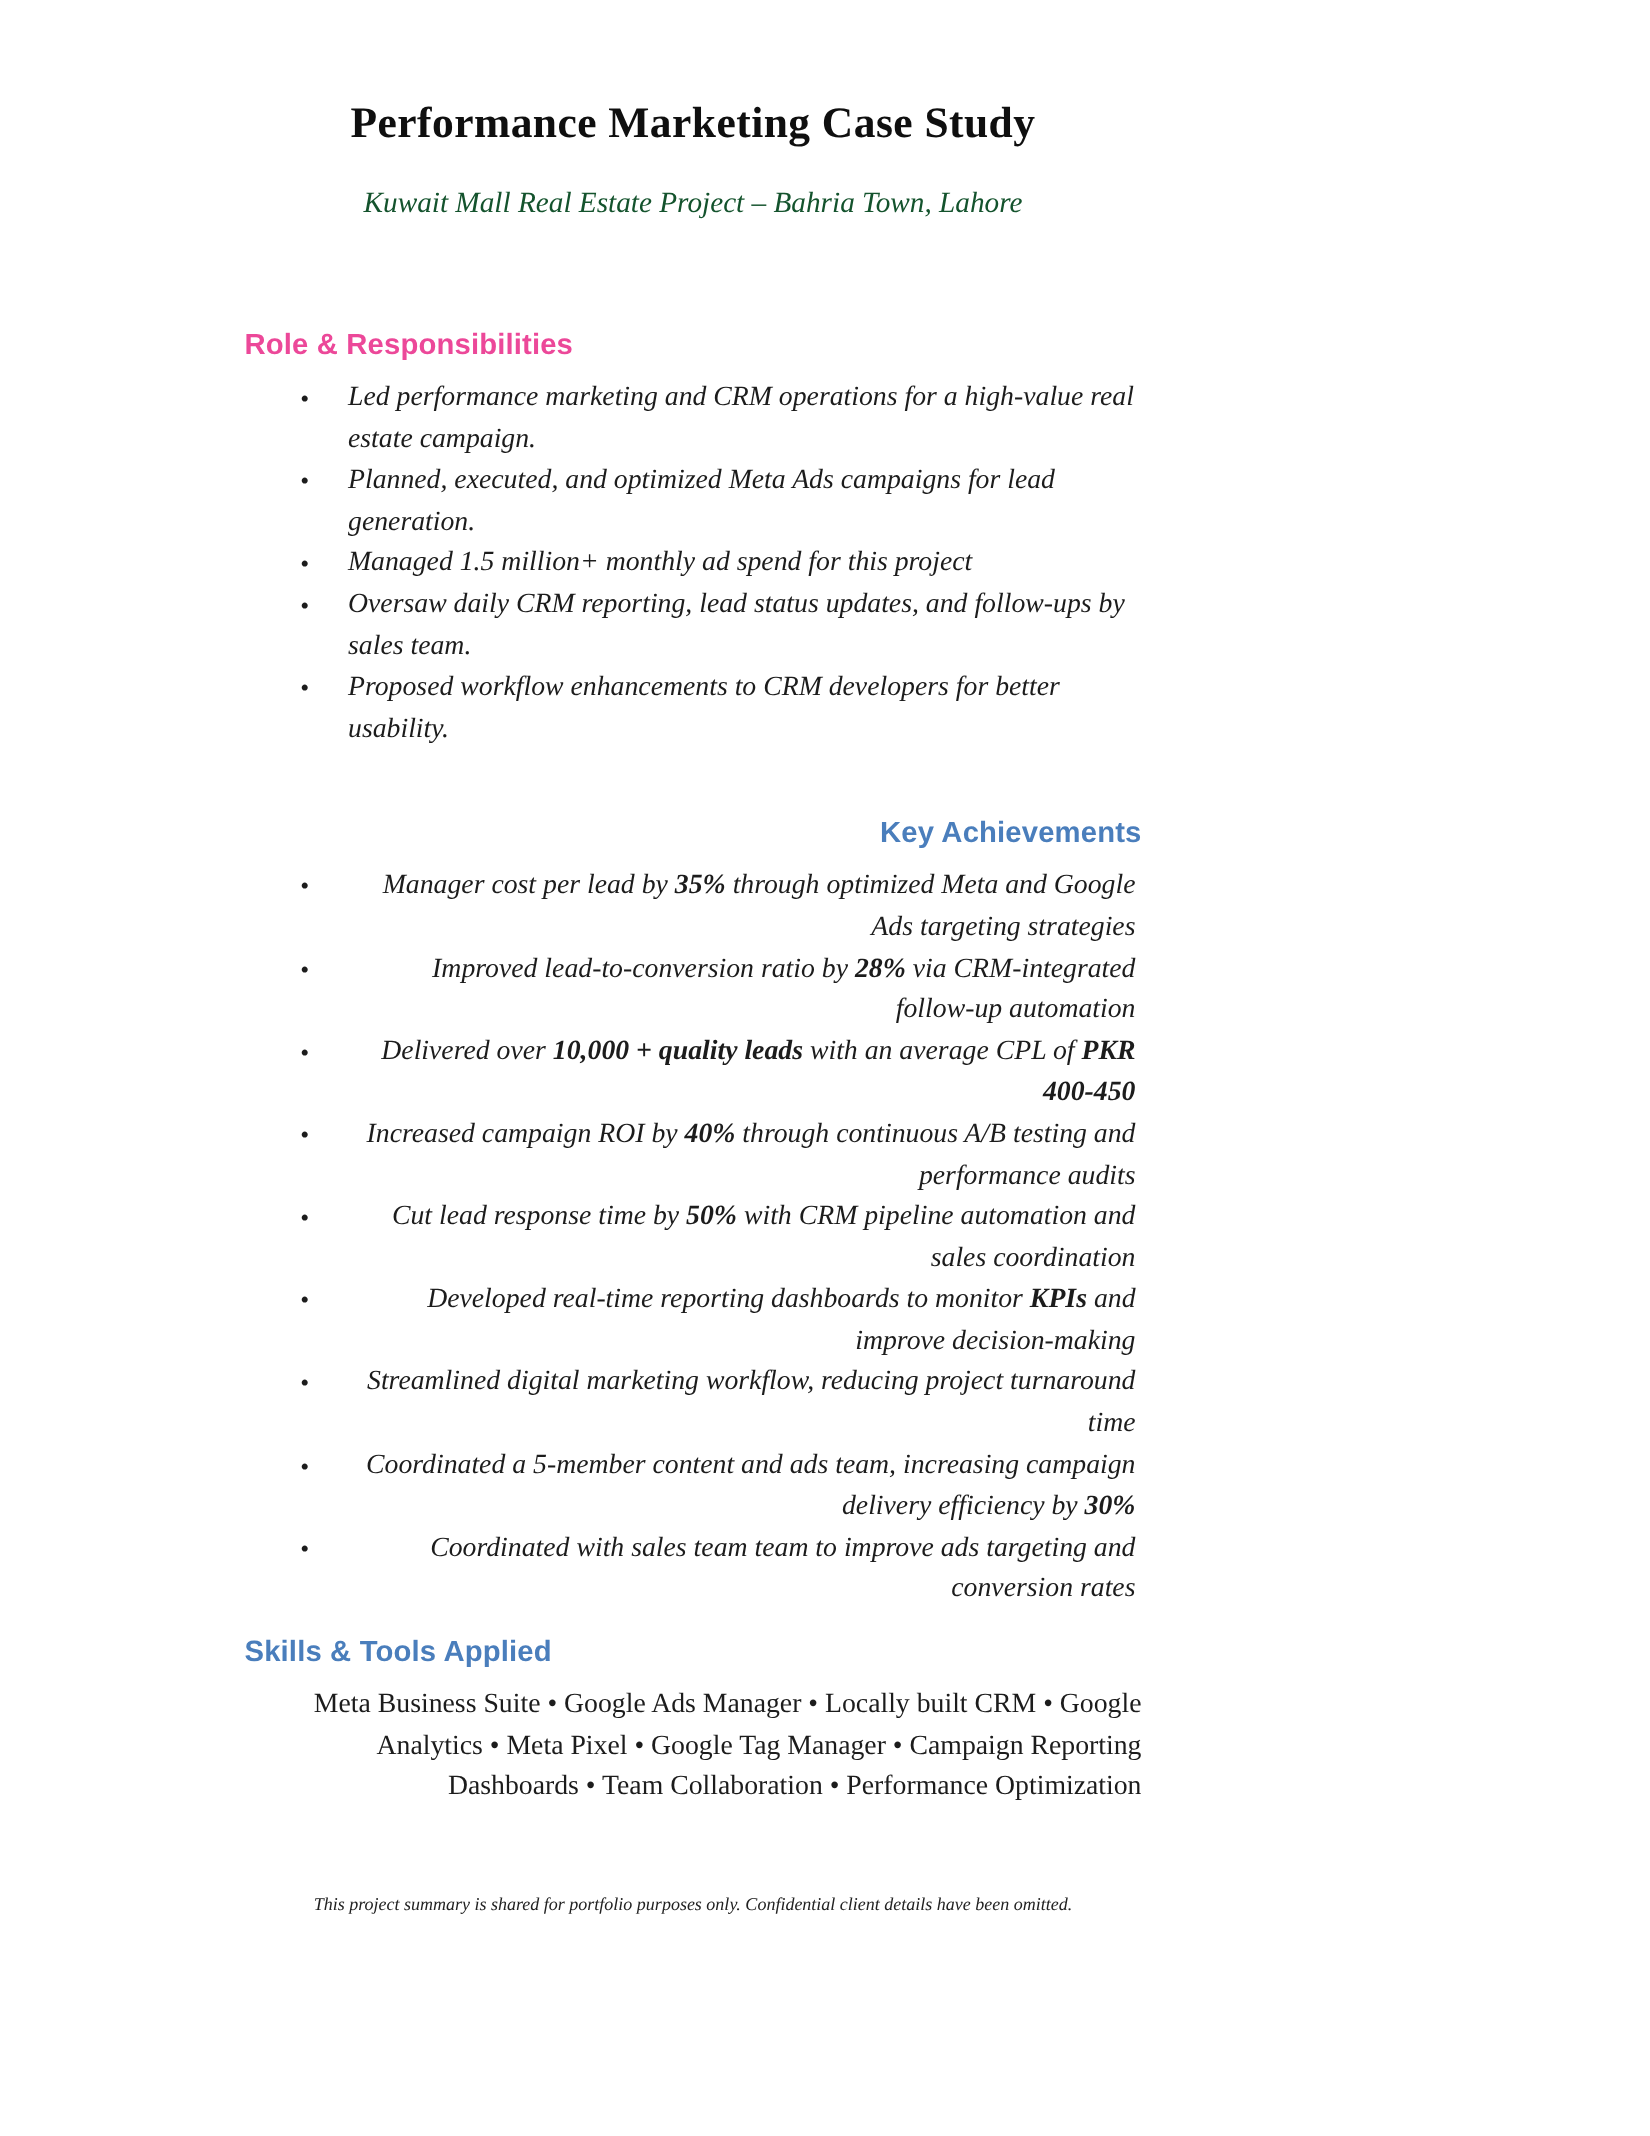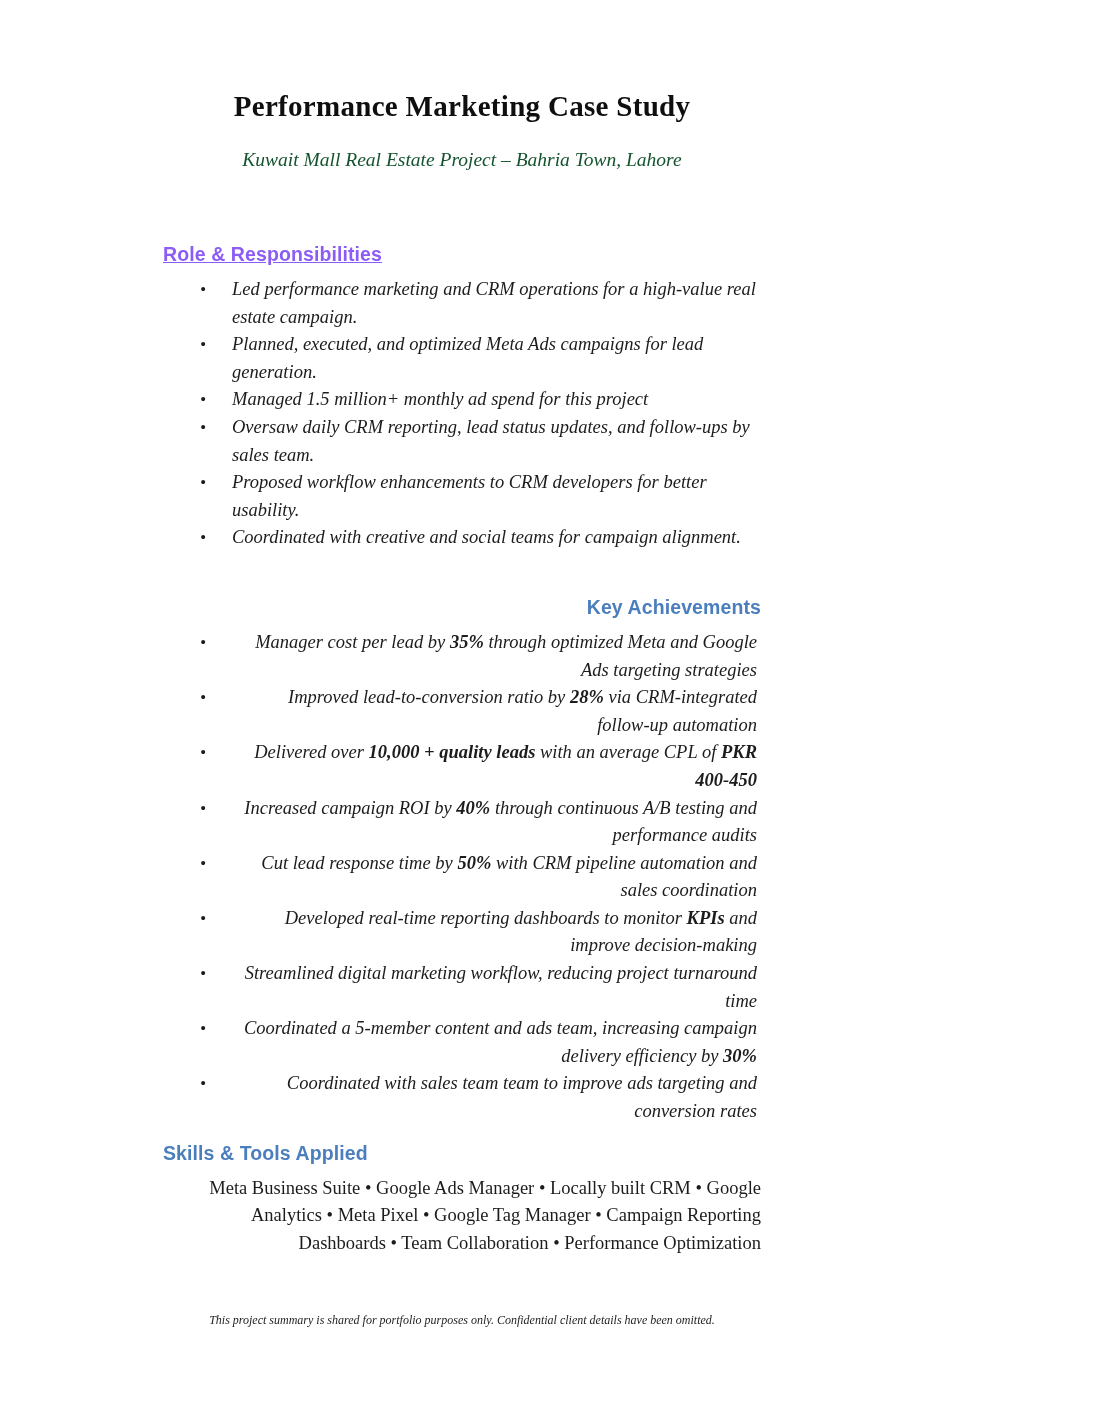--- a/index.html
+++ b/index.html
@@ -8,21 +8,21 @@
     height: 1424px;
     background: #ffffff;
     font-family: "Liberation Serif", "DejaVu Serif", serif;
     color: #1c1c1c;
     overflow: hidden;
   }
   .page {
     box-sizing: border-box;
     width: 924px;
     height: 1424px;
-    padding: 90px 163px 0 163px;
+    padding: 66px 163px 0 163px;
     border-radius: 10px;
   }
   .doc-title {
     margin: 0;
     font-size: 29px;
     font-weight: bold;
     text-align: center;
     color: #0f0f0f;
     letter-spacing: 0.3px;
     font-family: "Liberation Serif", "DejaVu Serif", serif;
@@ -83,28 +83,27 @@
 </style>
 </head>
 <body>
 
 <div class="page">
   <h1 class="doc-title">Performance Marketing Case Study</h1>
   <p class="doc-subtitle">Kuwait Mall Real Estate Project – Bahria Town, Lahore</p>
 
   <main>
       <section>
-        <h2 class="sec-heading" style="color: #8b5cf6; text-decoration: underline;">Role &amp; Responsibilities</h2>
+        <h2 class="sec-heading" style="color: #ec4899;">Role &amp; Responsibilities</h2>
         <ul class="bullets">
           <li><span>Led performance marketing and CRM operations for a high-value real estate campaign.</span></li>
           <li><span>Planned, executed, and optimized Meta Ads campaigns for lead generation.</span></li>
           <li><span>Managed 1.5 million+ monthly ad spend for this project</span></li>
           <li><span>Oversaw daily CRM reporting, lead status updates, and follow-ups by sales team.</span></li>
           <li><span>Proposed workflow enhancements to CRM developers for better usability.</span></li>
-          <li><span>Coordinated with creative and social teams for campaign alignment.</span></li>
         </ul>
       </section>
       <section>
         <h2 class="sec-heading" style="color: rgb(74, 126, 188);">Key Achievements</h2>
         <ul class="bullets">
           <li><span>Manager cost per lead by </span><span class="b">35%</span><span> through optimized Meta and Google Ads targeting strategies</span></li>
           <li><span>Improved lead-to-conversion ratio by </span><span class="b">28%</span><span> via CRM-integrated follow-up automation</span></li>
           <li><span>Delivered over </span><span class="b">10,000 + quality leads</span><span> with an average CPL of </span><span class="b">PKR 400-450</span></li>
           <li><span>Increased campaign ROI by </span><span class="b">40%</span><span> through continuous A/B testing and performance audits</span></li>
           <li><span>Cut lead response time by </span><span class="b">50%</span><span> with CRM pipeline automation and sales coordination</span></li>

